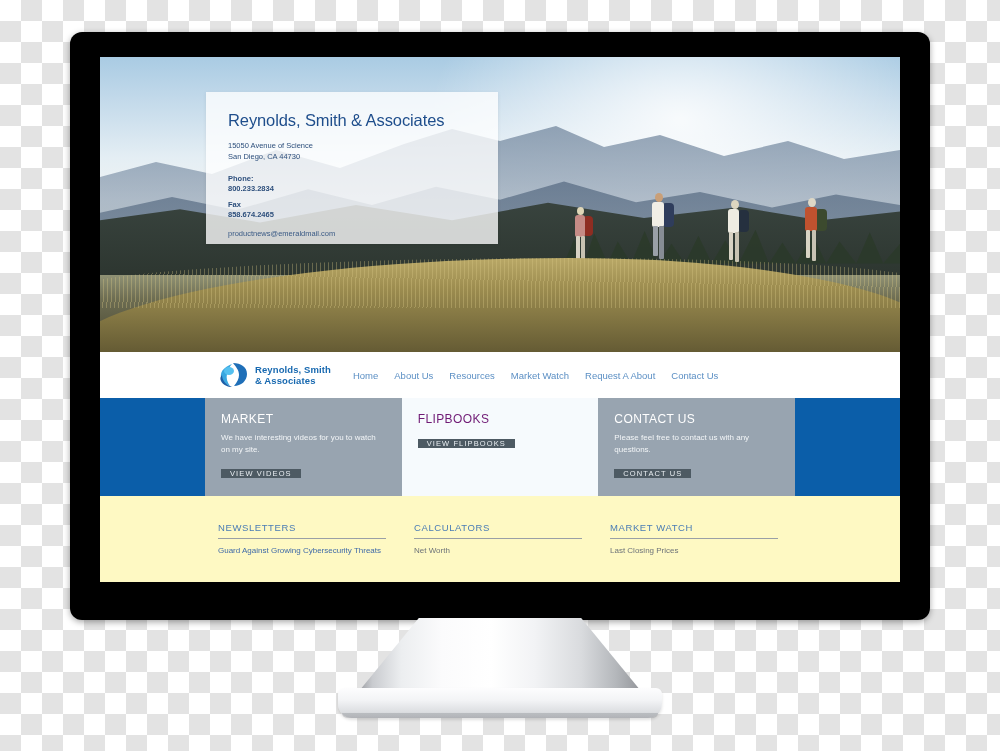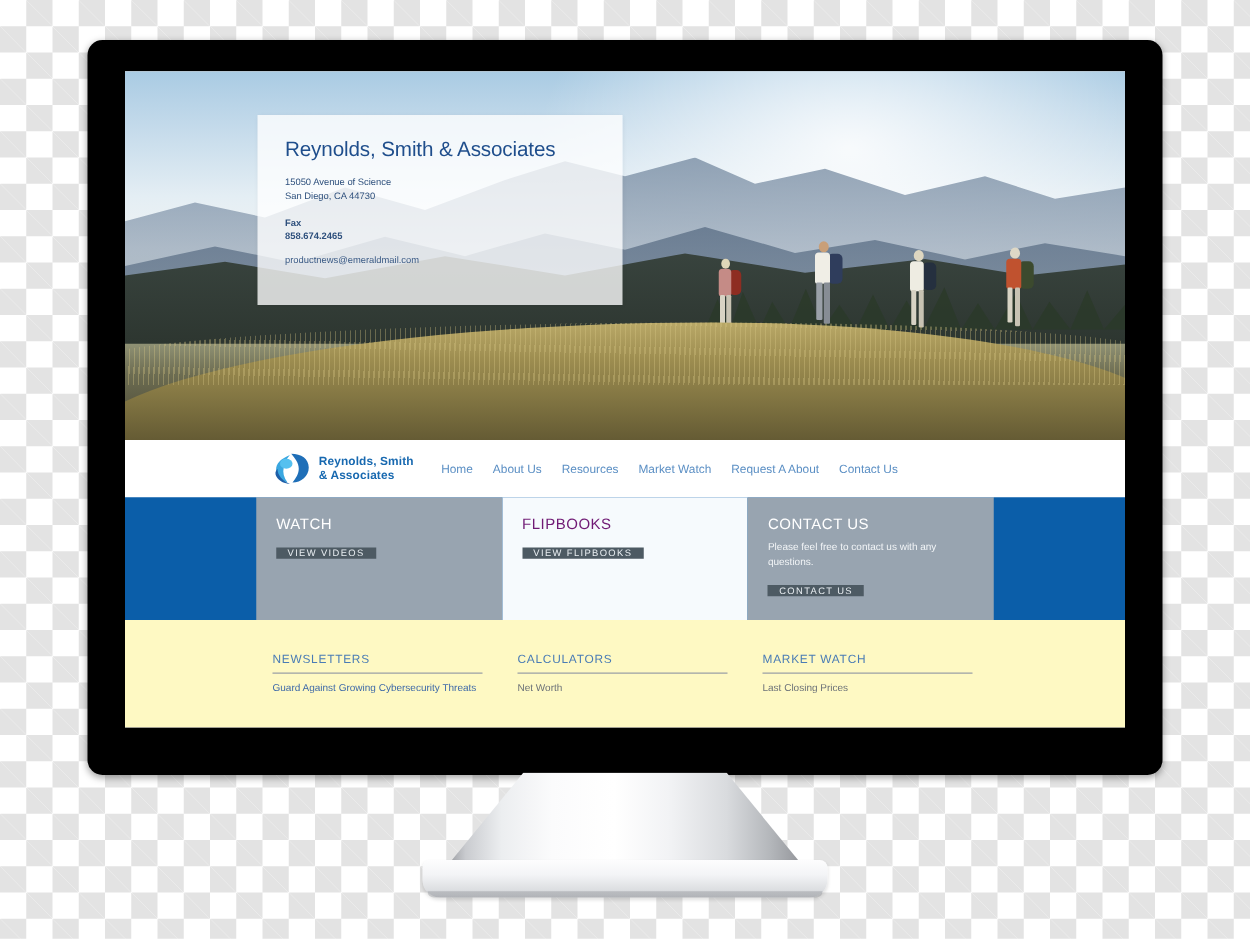--- a/index.html
+++ b/index.html
@@ -382,20 +382,24 @@
 
       <div class="hill"></div>
 
       <div class="hero-card">
         <h1 class="hc-title">Reynolds, Smith &amp; Associates</h1>
         <p class="hc-addr">
           <span>15050 Avenue of Science</span><br>
           <span>San Diego, CA 44730</span>
         </p>
         <div class="hc-row">
+          <span class="hc-lbl">Phone:</span>
+          <span class="hc-val">800.233.2834</span>
+        </div>
+        <div class="hc-row">
           <span class="hc-lbl">Fax</span>
           <span class="hc-val">858.674.2465</span>
         </div>
         <a class="hc-mail" href="#">productnews@emeraldmail.com</a>
       </div>
     </div>
 
     <div class="navbar">
       <div class="logo-wrap">
         <span class="logo-mark">
@@ -416,21 +420,22 @@
         <a class="nav-link" href="#">Market Watch</a>
         <a class="nav-link" href="#">Request A About</a>
         <a class="nav-link" href="#">Contact Us</a>
       </nav>
     </div>
 
     <div class="cards-row">
       <div class="band"></div>
 
       <div class="card gray">
-        <h2 class="card-title">WATCH</h2>
+        <h2 class="card-title">MARKET</h2>
+        <p class="card-desc">We have interesting videos for you to watch on my site.</p>
         <button class="card-btn">VIEW VIDEOS</button>
       </div>
 
       <div class="card light">
         <h2 class="card-title">FLIPBOOKS</h2>
         <button class="card-btn">VIEW FLIPBOOKS</button>
       </div>
 
       <div class="card gray">
         <h2 class="card-title">CONTACT US</h2>

